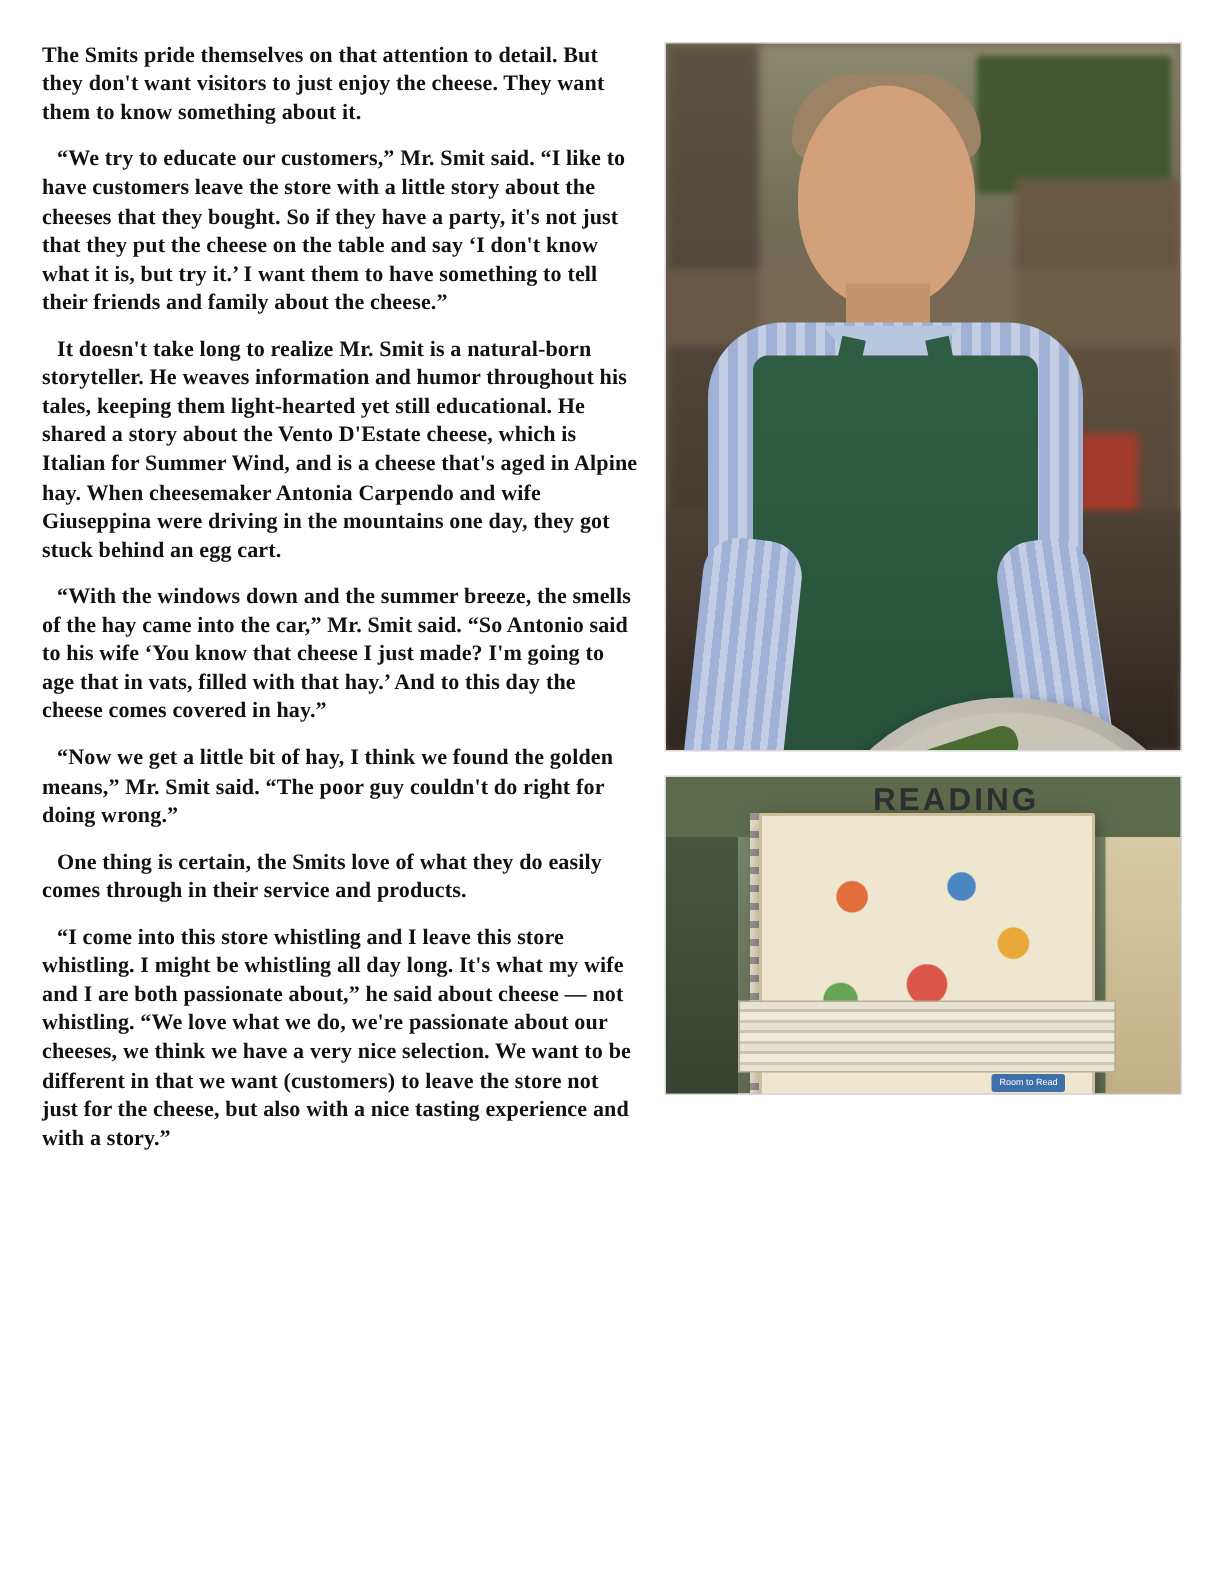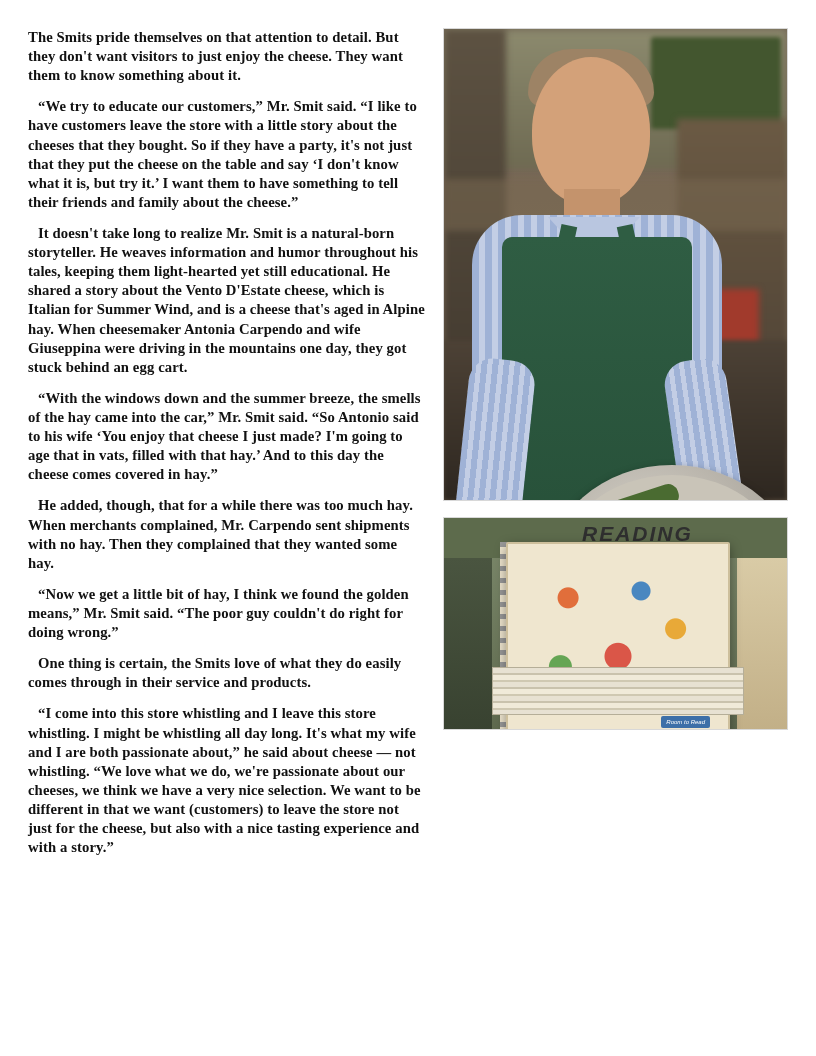--- a/index.html
+++ b/index.html
@@ -28,21 +28,20 @@
     flex: 0 0 415px;
     padding-right: 18px;
     box-sizing: border-box;
   }
   .media-col {
     width: 345px;
     flex: 0 0 345px;
     display: flex;
     flex-direction: column;
     gap: 16px;
-    font-style: italic;
   }
   p.para {
     margin: 0 0 12px 0;
     font-size: 14.7px;
     line-height: 1.30;
     text-align: left;
     color: #111111;
     font-weight: bold;
     text-indent: 10px;
     letter-spacing: 0.1px;
@@ -316,22 +315,21 @@
 </style>
 </head>
 <body>
 
 <div class="page">
 
   <div class="text-col">
     <p class="para first">The Smits pride themselves on that attention to detail. But they don't want visitors to just enjoy the cheese. They want them to know something about it.</p>
     <p class="para">“We try to educate our customers,” Mr. Smit said. “I like to have customers leave the store with a little story about the cheeses that they bought. So if they have a party, it's not just that they put the cheese on the table and say ‘I don't know what it is, but try it.’ I want them to have something to tell their friends and family about the cheese.”</p>
     <p class="para">It doesn't take long to realize Mr. Smit is a natural-born storyteller. He weaves information and humor throughout his tales, keeping them light-hearted yet still educational. He shared a story about the Vento D'Estate cheese, which is Italian for Summer Wind, and is a cheese that's aged in Alpine hay. When cheesemaker Antonia Carpendo and wife Giuseppina were driving in the mountains one day, they got stuck behind an egg cart.</p>
-    <p class="para">“With the windows down and the summer breeze, the smells of the hay came into the car,” Mr. Smit said. “So Antonio said to his wife ‘You enjoy that cheese I just made? I'm going to age that in vats, filled with that hay.’ And to this day the cheese comes covered in hay.”</p>
-    <p class="para">He added, though, that for a while there was too much hay. When merchants complained, Mr. Carpendo sent shipments with no hay. Then they complained that they wanted some hay.</p>
+    <p class="para">“With the windows down and the summer breeze, the smells of the hay came into the car,” Mr. Smit said. “So Antonio said to his wife ‘You know that cheese I just made? I'm going to age that in vats, filled with that hay.’ And to this day the cheese comes covered in hay.”</p>
     <p class="para">“Now we get a little bit of hay, I think we found the golden means,” Mr. Smit said. “The poor guy couldn't do right for doing wrong.”</p>
     <p class="para">One thing is certain, the Smits love of what they do easily comes through in their service and products.</p>
     <p class="para">“I come into this store whistling and I leave this store whistling. I might be whistling all day long. It's what my wife and I are both passionate about,” he said about cheese — not whistling. “We love what we do, we're passionate about our cheeses, we think we have a very nice selection. We want to be different in that we want (customers) to leave the store not just for the cheese, but also with a nice tasting experience and with a story.”</p>
 
   </div>
 
   <div class="media-col">
 
     <div class="photo photo-1">
       <div class="bg-window"></div>

